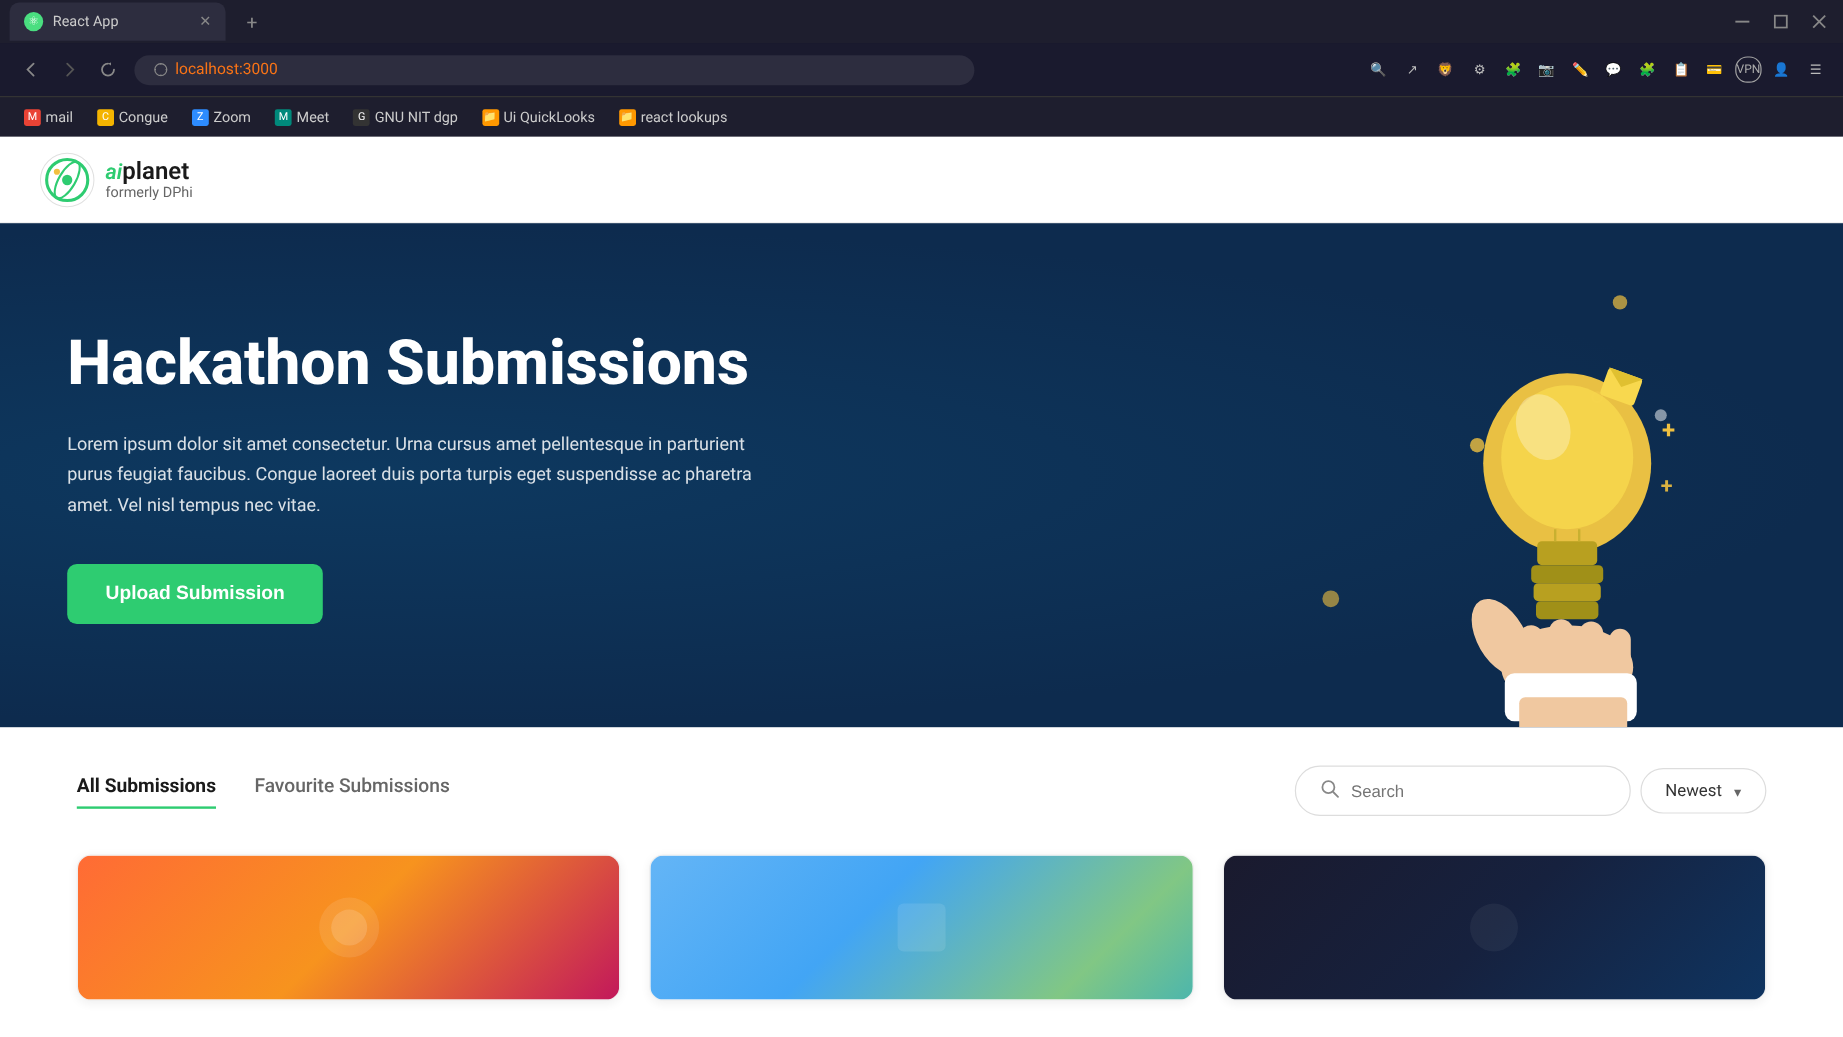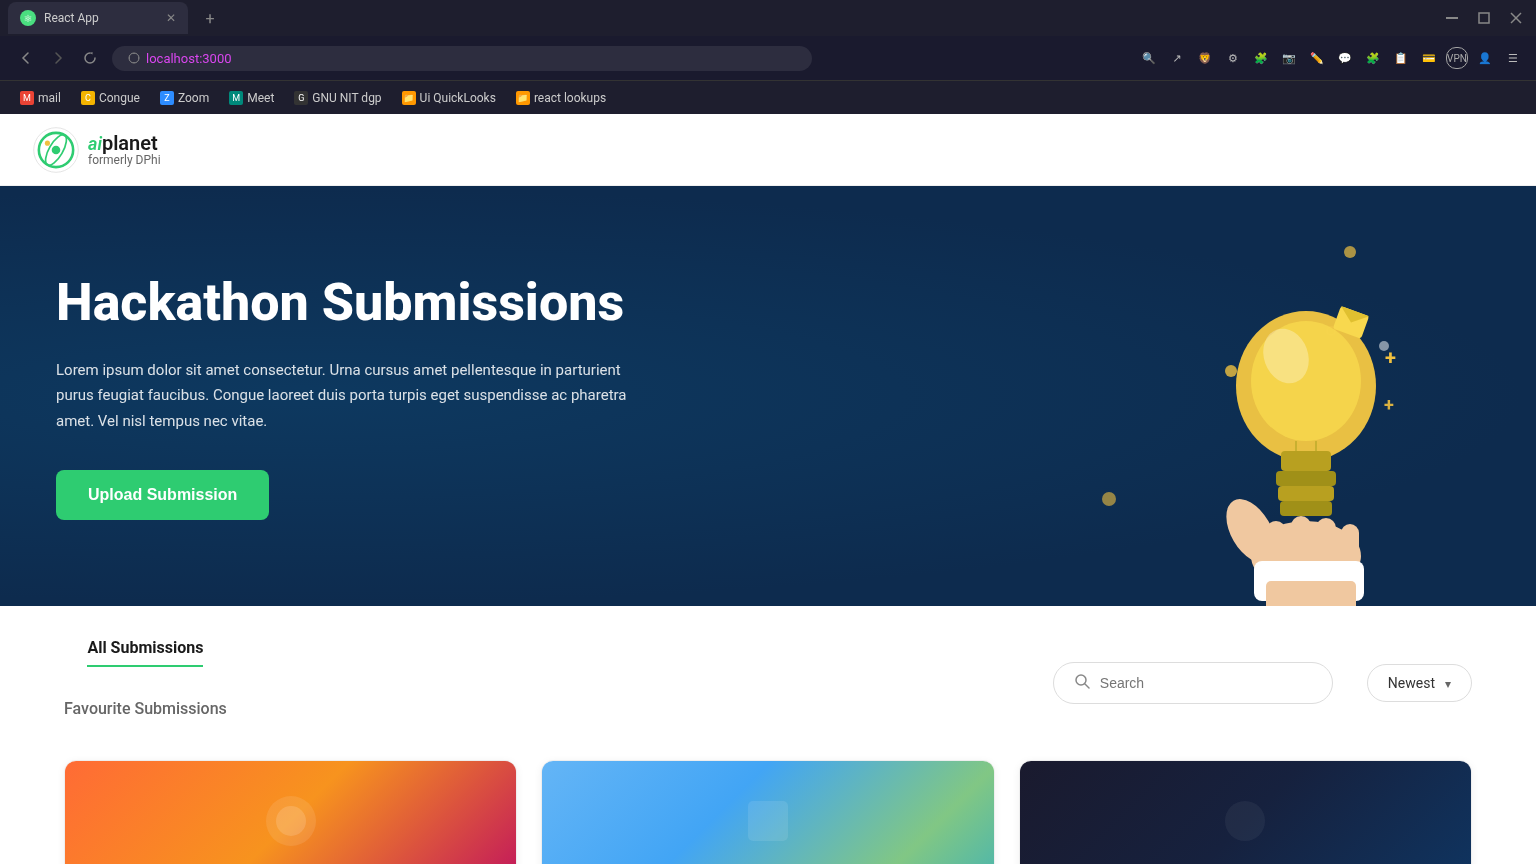--- a/index.html
+++ b/index.html
@@ -308,40 +308,39 @@
     .submissions-tabs-row {
       display: flex;
       align-items: center;
       justify-content: space-between;
       margin-bottom: 32px;
     }
     .tabs-container {
       display: flex;
       align-items: center;
       gap: 32px;
-      flex-direction: column;
     }
     .tab-item {
       font-size: 16px;
       font-weight: 500;
       color: #666;
       cursor: pointer;
       padding-bottom: 8px;
       border-bottom: 2px solid transparent;
       transition: all 0.2s;
     }
     .tab-item.active {
       color: #1a1a1a;
       border-bottom: 2px solid #2ecc71;
       font-weight: 700;
     }
     .search-filter-row {
       display: flex;
       align-items: center;
-      gap: 34px;
+      gap: 8px;
     }
     .search-box {
       display: flex;
       align-items: center;
       border: 1px solid #ddd;
       border-radius: 24px;
       padding: 10px 20px;
       gap: 10px;
       min-width: 280px;
     }
@@ -458,21 +457,21 @@
             <path d="M12 7A5 5 0 1 1 7 2" stroke="#888" stroke-width="1.5" fill="none" stroke-linecap="round"></path>
             <path d="M7 2l2.5-1v2.5" fill="#888"></path>
           </svg>
       </div>
     </div>
     <div class="address-input">
       <svg width="12" height="12" viewBox="0 0 12 12" style="margin-right:6px;flex-shrink:0">
           <circle cx="6" cy="6" r="5" fill="none" stroke="#888" stroke-width="1"></circle>
           <path d="M6 1v1M6 10v1M1 6h1M10 6h1" stroke="#888" stroke-width="1"></path>
         </svg>
-      <span style="font-size:13px;color:#d946ef;">localhost:3000</span>
+      <span style="font-size:13px;color:#f97316;">localhost:3000</span>
     </div>
     <div class="browser-extensions">
       <div class="ext-icon">🔍</div>
       <div class="ext-icon">↗</div>
       <div class="ext-icon" style="color:#f55;">🦁</div>
       <div class="ext-icon">⚙</div>
       <div class="ext-icon">🧩</div>
       <div class="ext-icon">📷</div>
       <div class="ext-icon">✏️</div>
       <div class="ext-icon">💬</div>

